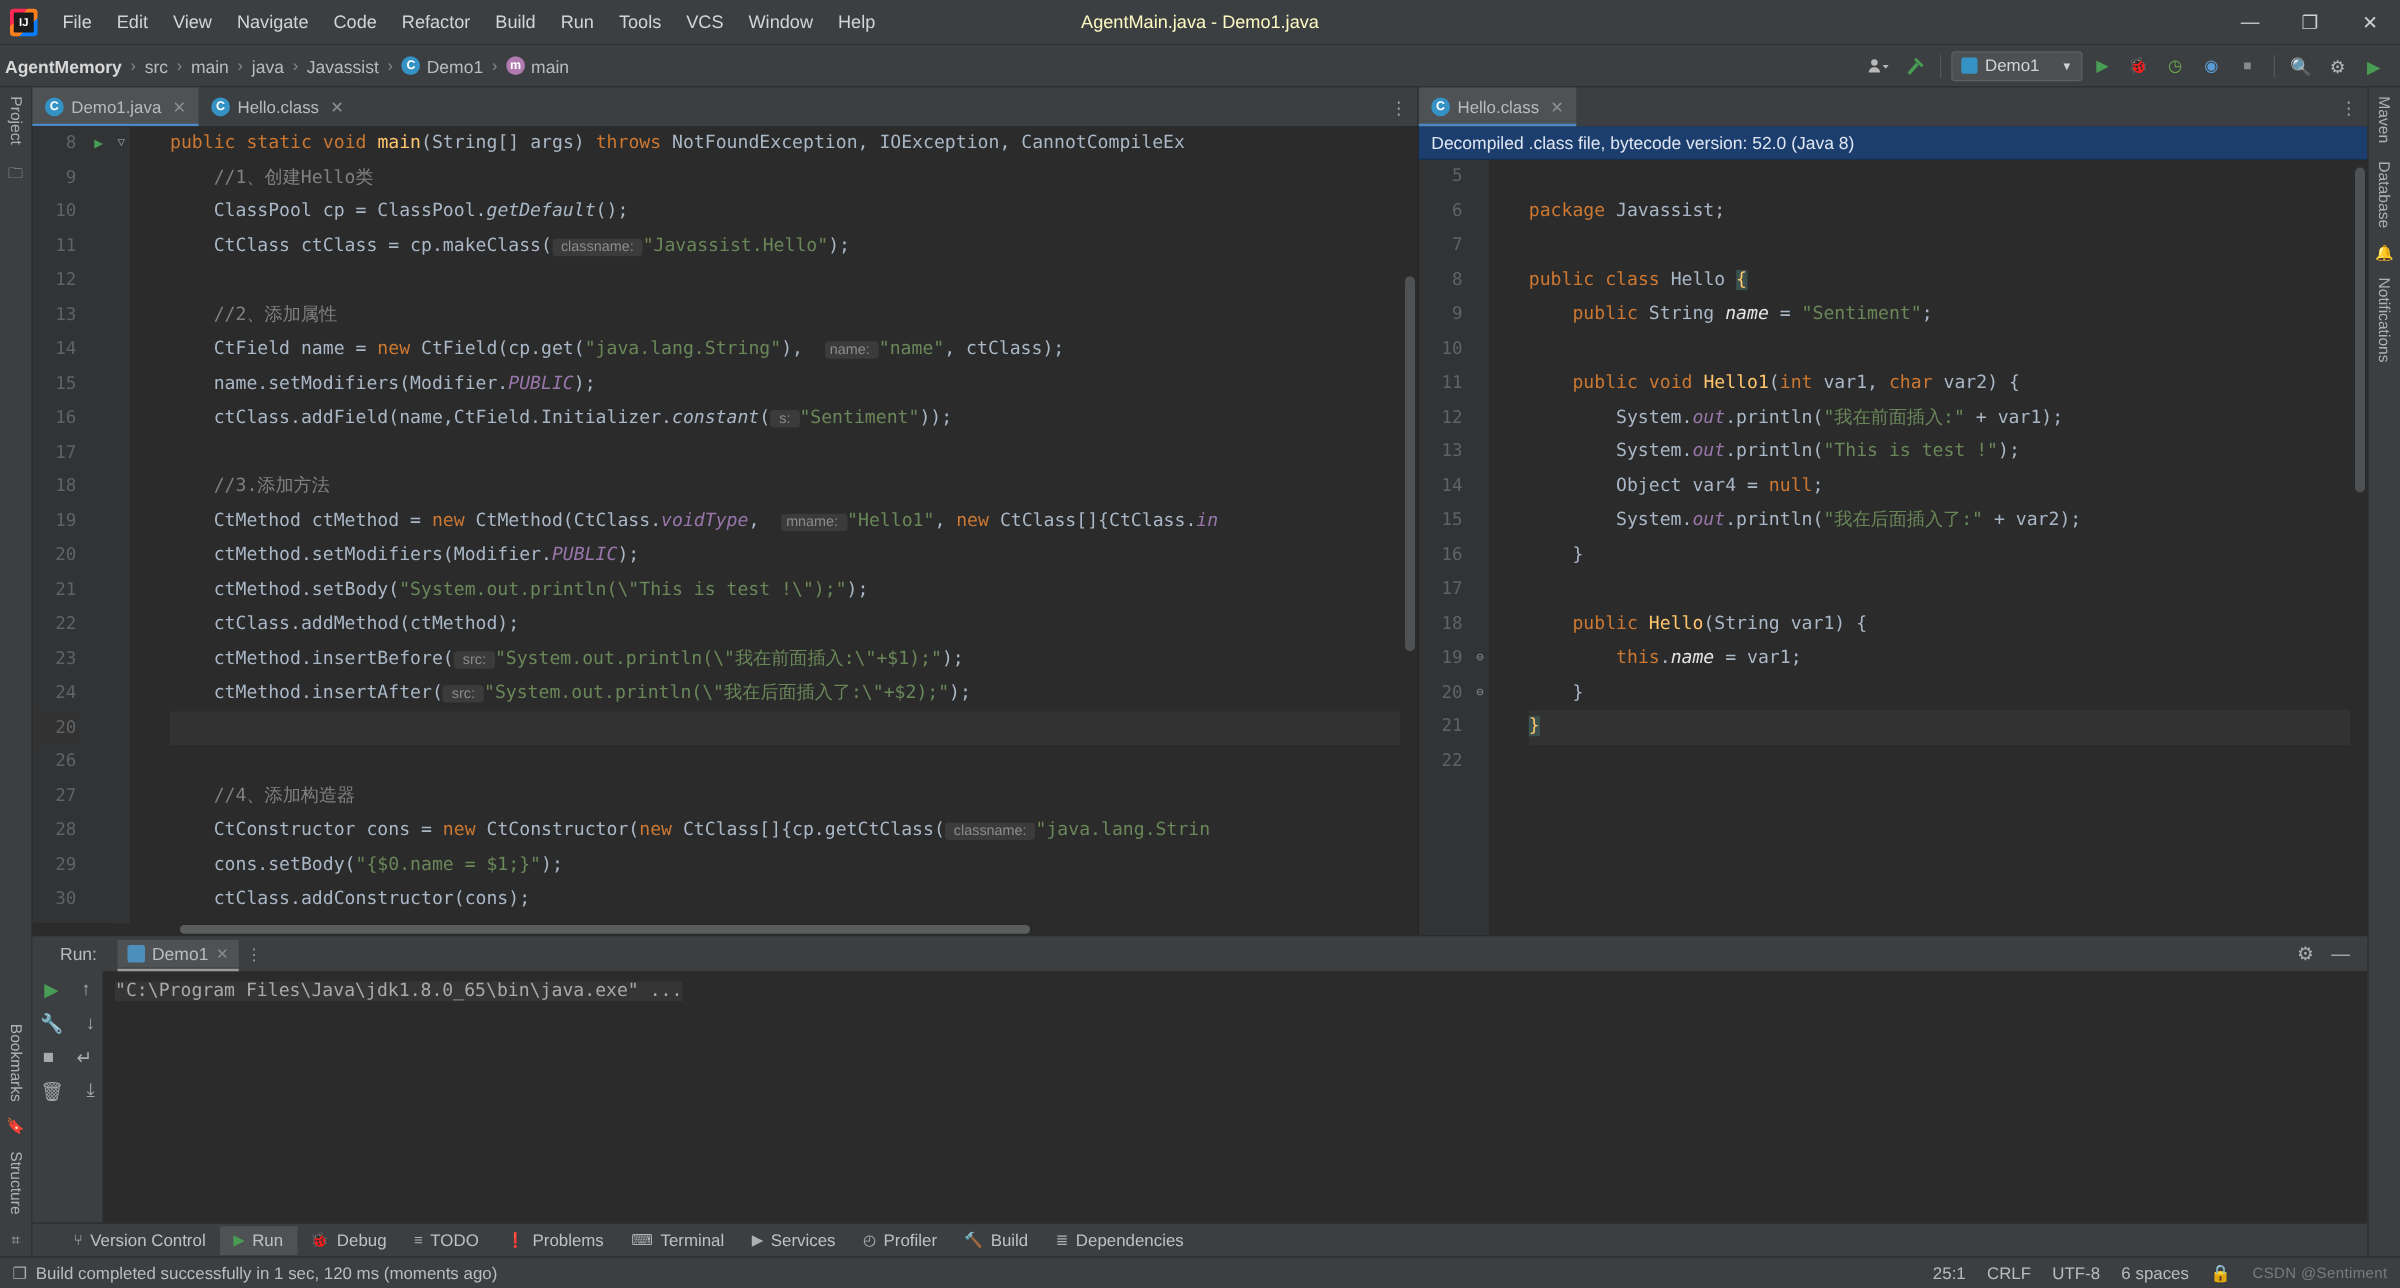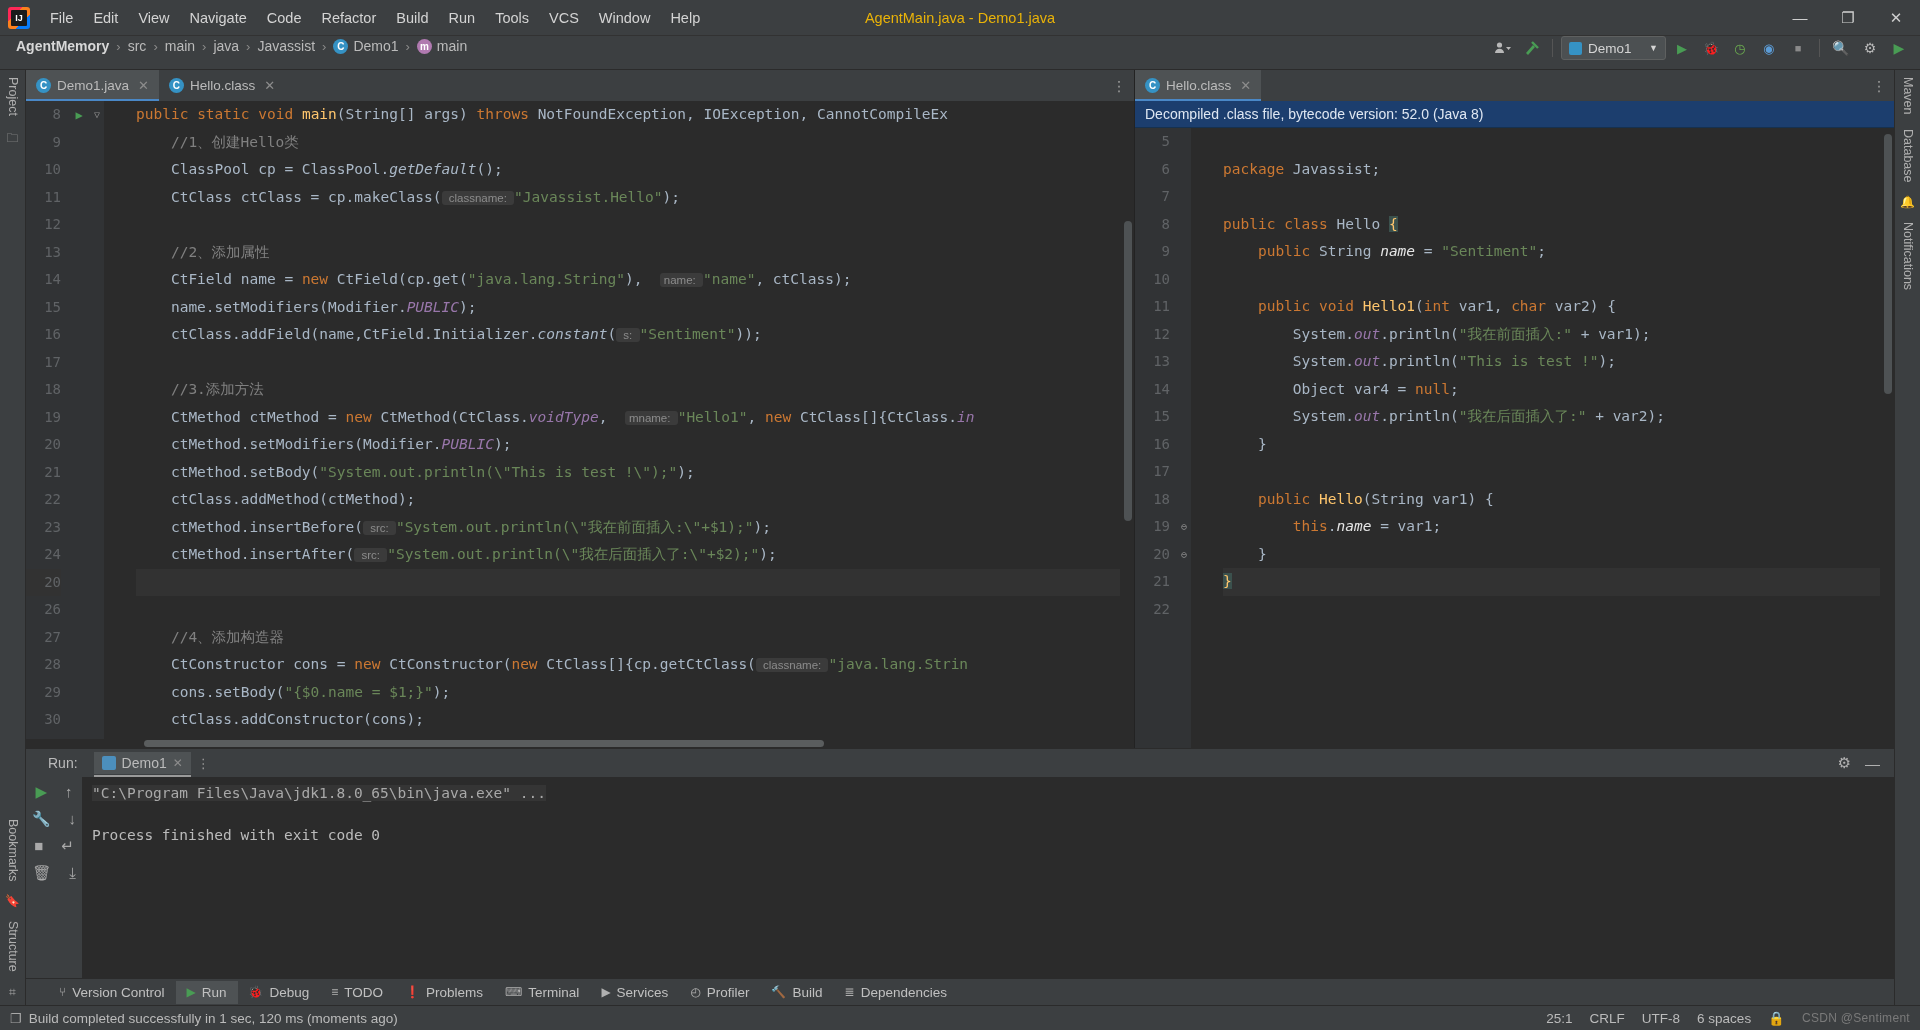--- a/index.html
+++ b/index.html
@@ -26,32 +26,32 @@
     content:"IJ"; position:absolute; inset:3px; background:#1b1b1b; color:#fff;
     font-size:9px; font-weight:bold; display:flex; align-items:center; justify-content:center;
     border-radius:1px;
   }
   .menubar { display:flex; align-items:center; gap:0px; }
   .menu-item {
     padding:4px 10px; font-size:14.5px; color:#d4d4d4; cursor:default; white-space:nowrap;
   }
   .window-title {
     position:absolute; left:0; right:0; text-align:center; font-size:14.5px;
-    color:#eab308; pointer-events:none;
+    color:#fef9c3; pointer-events:none;
   }
   .win-ctrls { margin-left:auto; display:flex; align-items:center; z-index:3; }
   .win-btn {
     width:48px; height:36px; display:flex; align-items:center; justify-content:center;
     color:#cfcfcf; font-size:15px;
   }
 
   
   .navbar {
-    height:34px; background:#3c3f41; display:flex; align-items:flex-start;
-    border-bottom:1px solid #2b2b2b; flex:0 0 34px; padding-left:12px;
+    height:34px; background:#3c3f41; display:flex; align-items:center;
+    border-bottom:1px solid #2b2b2b; flex:0 0 34px; 
   }
   .crumbs { display:flex; align-items:center; font-size:14px; color:#bbbbbb; }
   .crumb { display:flex; align-items:center; gap:5px; padding:2px 4px; white-space:nowrap; }
   .crumb.bold { font-weight:bold; color:#d8d8d8; }
   .crumb-sep { color:#8a8a8a; margin:0 3px; font-size:13px; }
   .crumb-ic { width:15px; height:15px; border-radius:50%; display:inline-block;
     font-size:10px; color:#fff; text-align:center; line-height:15px; font-weight:bold; }
   .ic-class { background:#3592c4; }
   .ic-method { background:#b07ab0; border-radius:50%; }
   .nav-right { margin-left:auto; display:flex; align-items:center; gap:3px; padding-right:8px; }
@@ -492,21 +492,20 @@
               <span class="rt-ic">↵</span>
             </div>
             <div style="display:flex;gap:18px;">
               <span class="rt-ic">🗑</span>
               <span class="rt-ic">⤓</span>
             </div>
           </div>
           <div class="console">
               <div><span class="path">"C:\Program Files\Java\jdk1.8.0_65\bin\java.exe" ...</span></div>
               <div class="blank"></div>
-              <div>Process finished with exit code 0</div>
             </div>
         </div>
       </div>
 
       <div class="toolwin-bar">
         <div class="twb">
             <span class="gi">⑂</span>
             <span>Version Control</span>
           </div>
         <div class="twb active">

